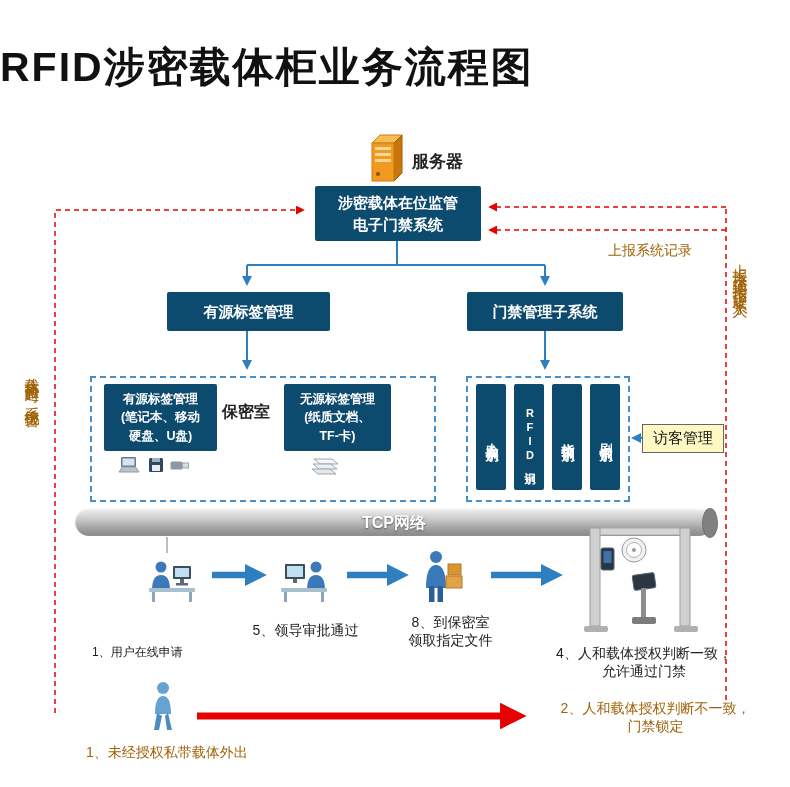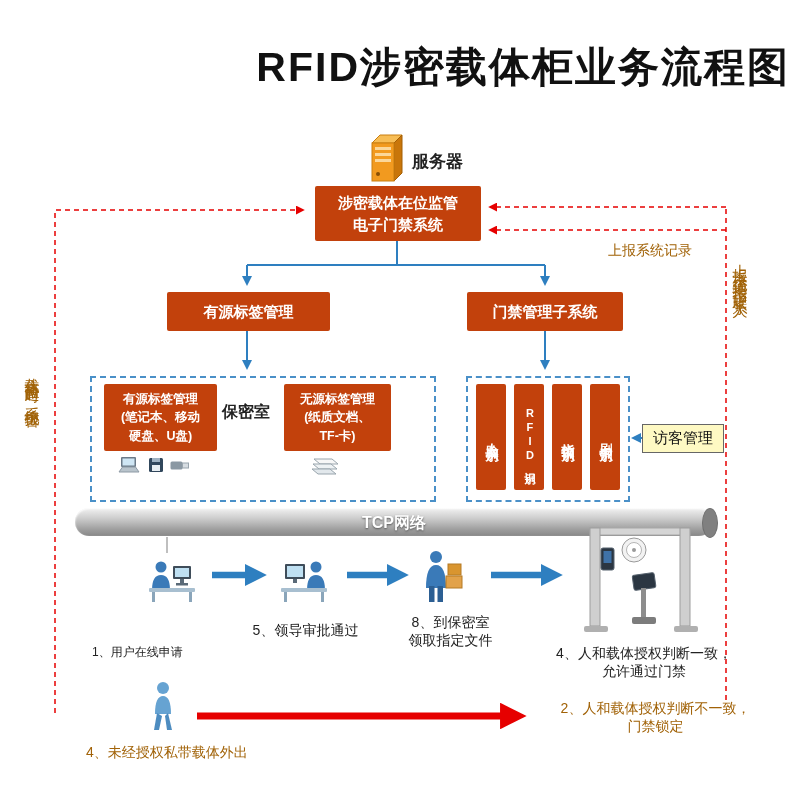--- a/index.html
+++ b/index.html
@@ -1,29 +1,29 @@
 <!DOCTYPE html>
 <html><head>
 <meta charset="utf-8">
 <style>
   html,body{margin:0;padding:0;background:#ffffff;}
   body{font-family:"Liberation Sans","DejaVu Sans",sans-serif;}
   #canvas{position:relative;width:790px;height:787px;background:#ffffff;overflow:hidden;}
   .abs{position:absolute;}
-  .bluebox{background:#c2410c;color:#ffffff;font-weight:bold;display:flex;align-items:center;justify-content:center;
+  .bluebox{background:#0c4a6e;color:#ffffff;font-weight:bold;display:flex;align-items:center;justify-content:center;
            text-align:center;border-radius:2px;z-index:2;line-height:1.45;}
   .preline{white-space:pre-line;}
   .red{color:#a16207;}
   .vtext{writing-mode:vertical-rl;text-orientation:mixed;}
   .vbox{writing-mode:vertical-rl;text-orientation:upright;letter-spacing:2px;}
   .dashedgroup{border:2px dashed #4a90c8;z-index:1;background:transparent;}
   .label{color:#222222;z-index:3;}
   svg.icon{z-index:3;position:absolute;}
   #overlay{position:absolute;left:0;top:0;z-index:1;}
-  #title{left:0;right:0;top:40px;text-align:right;font-size:41px;font-weight:bold;letter-spacing:2px;color:#111;z-index:3;padding-left:47px;}
+  #title{left:0;right:0;top:40px;text-align:left;font-size:41px;font-weight:bold;letter-spacing:2px;color:#111;z-index:3;}
   .pipe{background:linear-gradient(180deg,#f2f2f2 0%,#cfcfcf 35%,#9a9a9a 80%,#888 100%);
         border-radius:14px;box-shadow:inset 0 1px 2px #fff;z-index:2;}
   .pipecap{background:#808080;border-radius:50%;z-index:2;border:1px solid #6f6f6f;}
   .pipelabel{color:#ffffff;font-weight:bold;font-size:16px;text-shadow:0 1px 2px #555;z-index:3;text-align:center;}
 </style>
 </head>
 <body>
 
 <div id="canvas">
 
@@ -179,21 +179,21 @@
   </svg>
   <div class="abs label preline" style="left:538px;top:645px;width:212px;text-align:center;font-size:14px;">4、人和载体授权判断一致，
 允许通过门禁</div>
 
   <svg class="icon" style="left:144px;top:680px;" width="40" height="54" viewBox="0 0 40 54">
     <circle cx="19" cy="8" r="6" fill="#66a3d2"></circle>
     <path d="M11 34 Q11 16 19 16 Q27 16 27 34 Z" fill="#66a3d2"></path>
     <path d="M13 33 L10 50 L15 50 L18 36 Z" fill="#4d8cc0"></path>
     <path d="M24 33 L28 50 L23 50 L21 36 Z" fill="#4d8cc0"></path>
   </svg>
-  <div class="abs red" style="left:86px;top:744px;font-size:14px;">4、未经授权私带载体外出</div>
+  <div class="abs red" style="left:86px;top:744px;font-size:14px;">1、未经授权私带载体外出</div>
   <div class="abs red preline" style="left:548px;top:700px;width:215px;text-align:center;font-size:14px;">2、人和载体授权判断不一致，
 门禁锁定</div>
 
   <div class="abs red" style="left:608px;top:242px;width:118px;font-size:14px;">上报系统记录</div>
   <div class="abs red vtext" style="left:730px;top:252px;font-size:15px;letter-spacing:4px;">上报系统通报指定联系人</div>
   <div class="abs red vtext" style="left:22px;top:366px;font-size:15px;letter-spacing:2px;">载体离位超时，系统报警</div>
 
 </div>
 
 </body></html>

